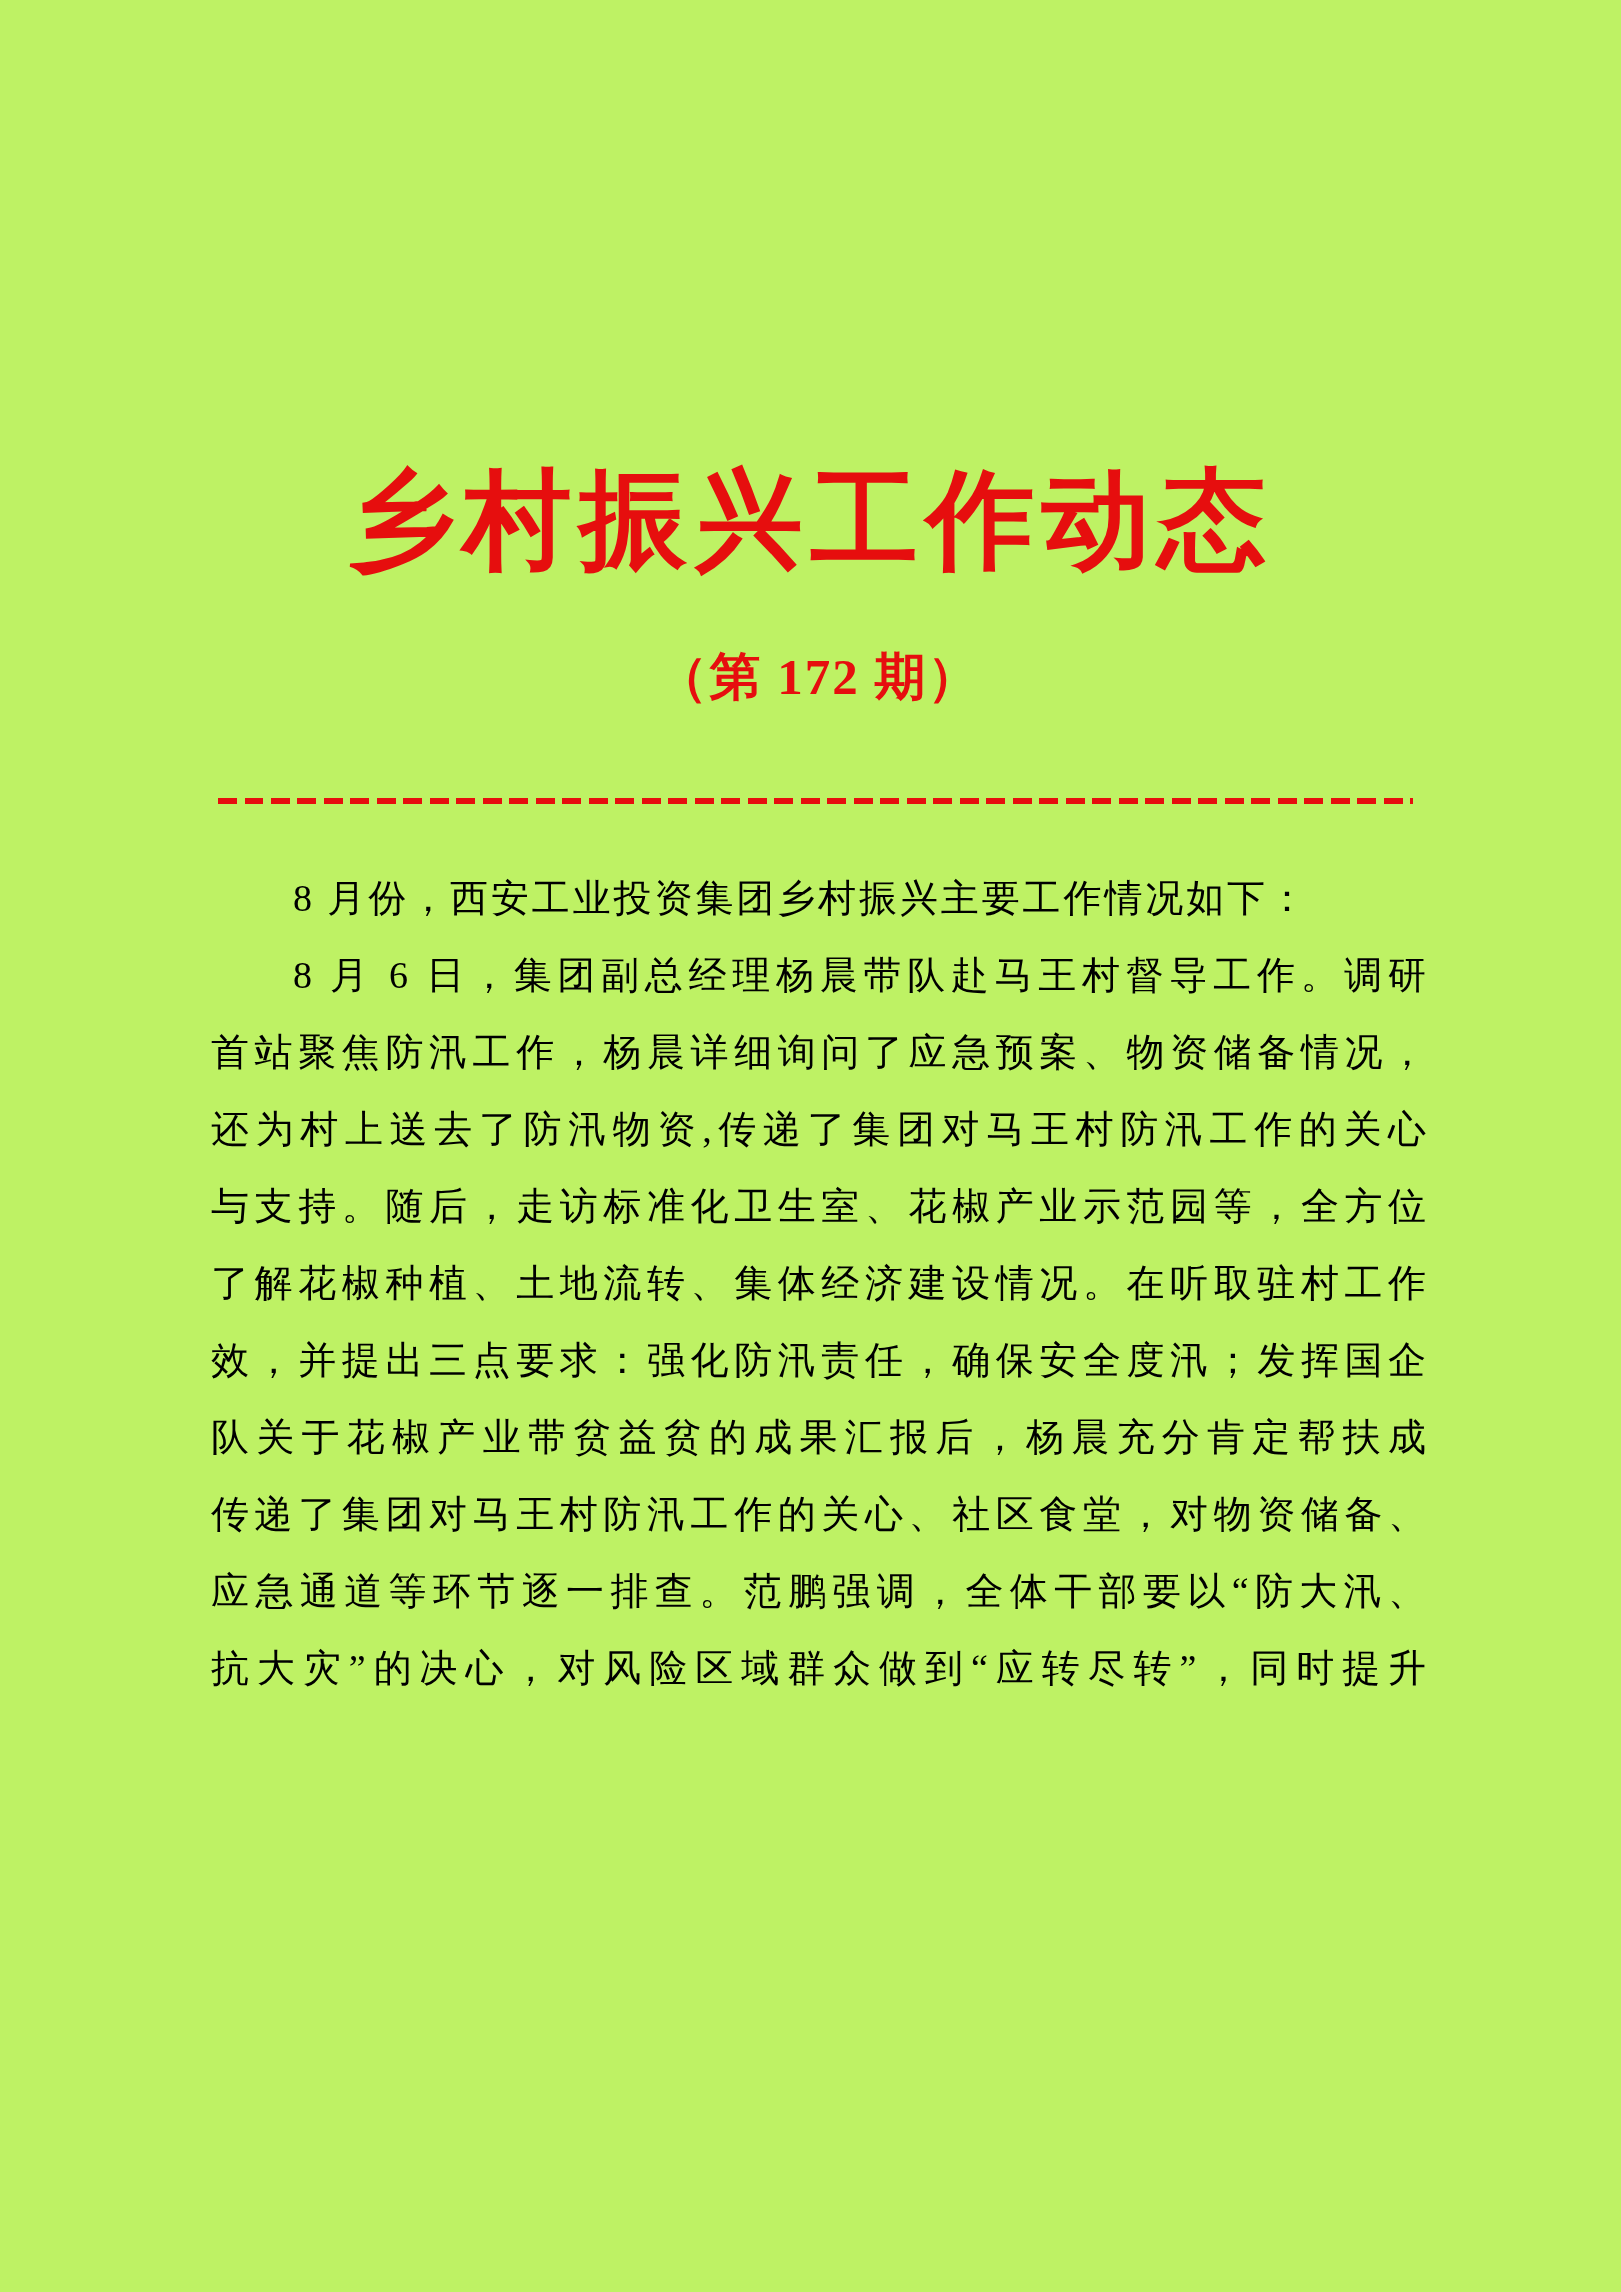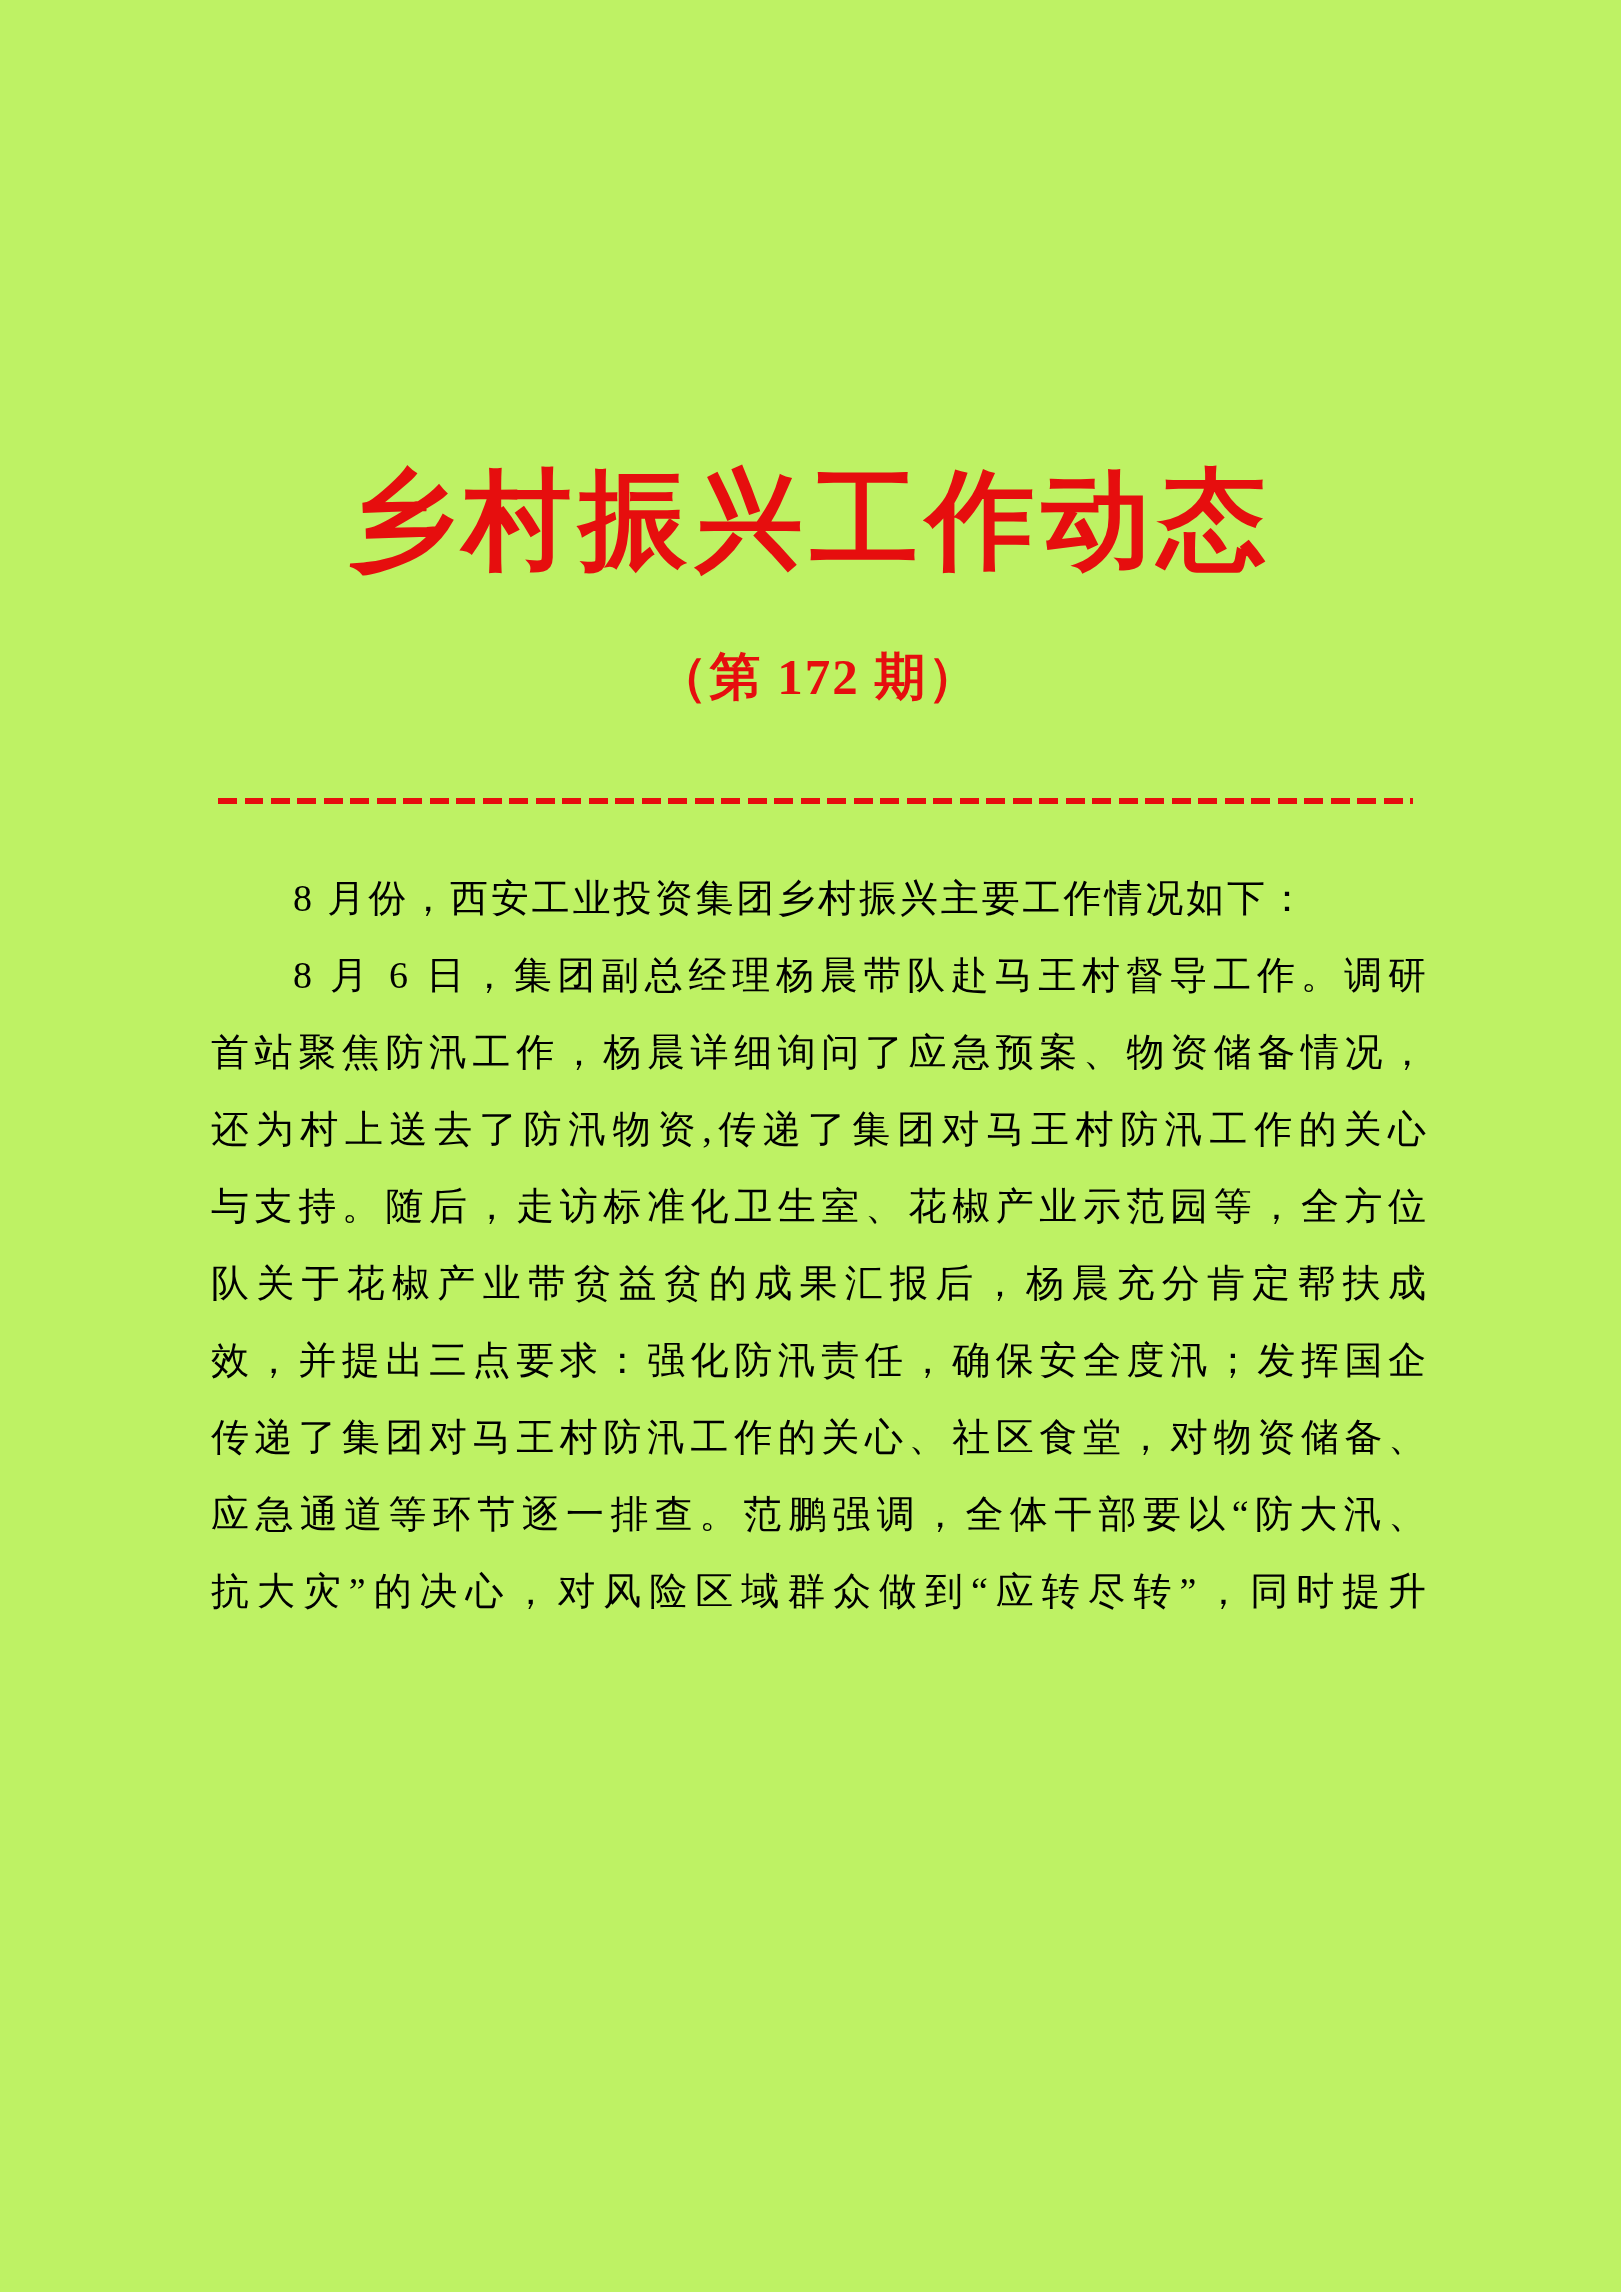--- a/index.html
+++ b/index.html
@@ -90,21 +90,22 @@
   <div class="doc-issue">（第 172 期）</div>
 
   <div class="divider"></div>
 
   <div class="doc-body">
     <div class="line indent">8 月份，西安工业投资集团乡村振兴主要工作情况如下：</div>
     <div class="line indent justify">8 月 6 日，集团副总经理杨晨带队赴马王村督导工作。调研</div>
     <div class="line justify">首站聚焦防汛工作，杨晨详细询问了应急预案、物资储备情况，</div>
     <div class="line justify">还为村上送去了防汛物资,传递了集团对马王村防汛工作的关心</div>
     <div class="line justify">与支持。随后，走访标准化卫生室、花椒产业示范园等，全方位</div>
+    <div class="line justify">了解花椒种植、土地流转、集体经济建设情况。在听取驻村工作</div>
+    <div class="line justify">效，并提出三点要求：强化防汛责任，确保安全度汛；发挥国企</div>
     <div class="line justify">队关于花椒产业带贫益贫的成果汇报后，杨晨充分肯定帮扶成</div>
-    <div class="line justify">效，并提出三点要求：强化防汛责任，确保安全度汛；发挥国企</div>
     <div class="line justify">传递了集团对马王村防汛工作的关心、社区食堂，对物资储备、</div>
     <div class="line justify">应急通道等环节逐一排查。范鹏强调，全体干部要以“防大汛、</div>
     <div class="line justify">抗大灾”的决心，对风险区域群众做到“应转尽转”，同时提升</div>
   </div>
 
 </div>
 
 
 </body></html>

